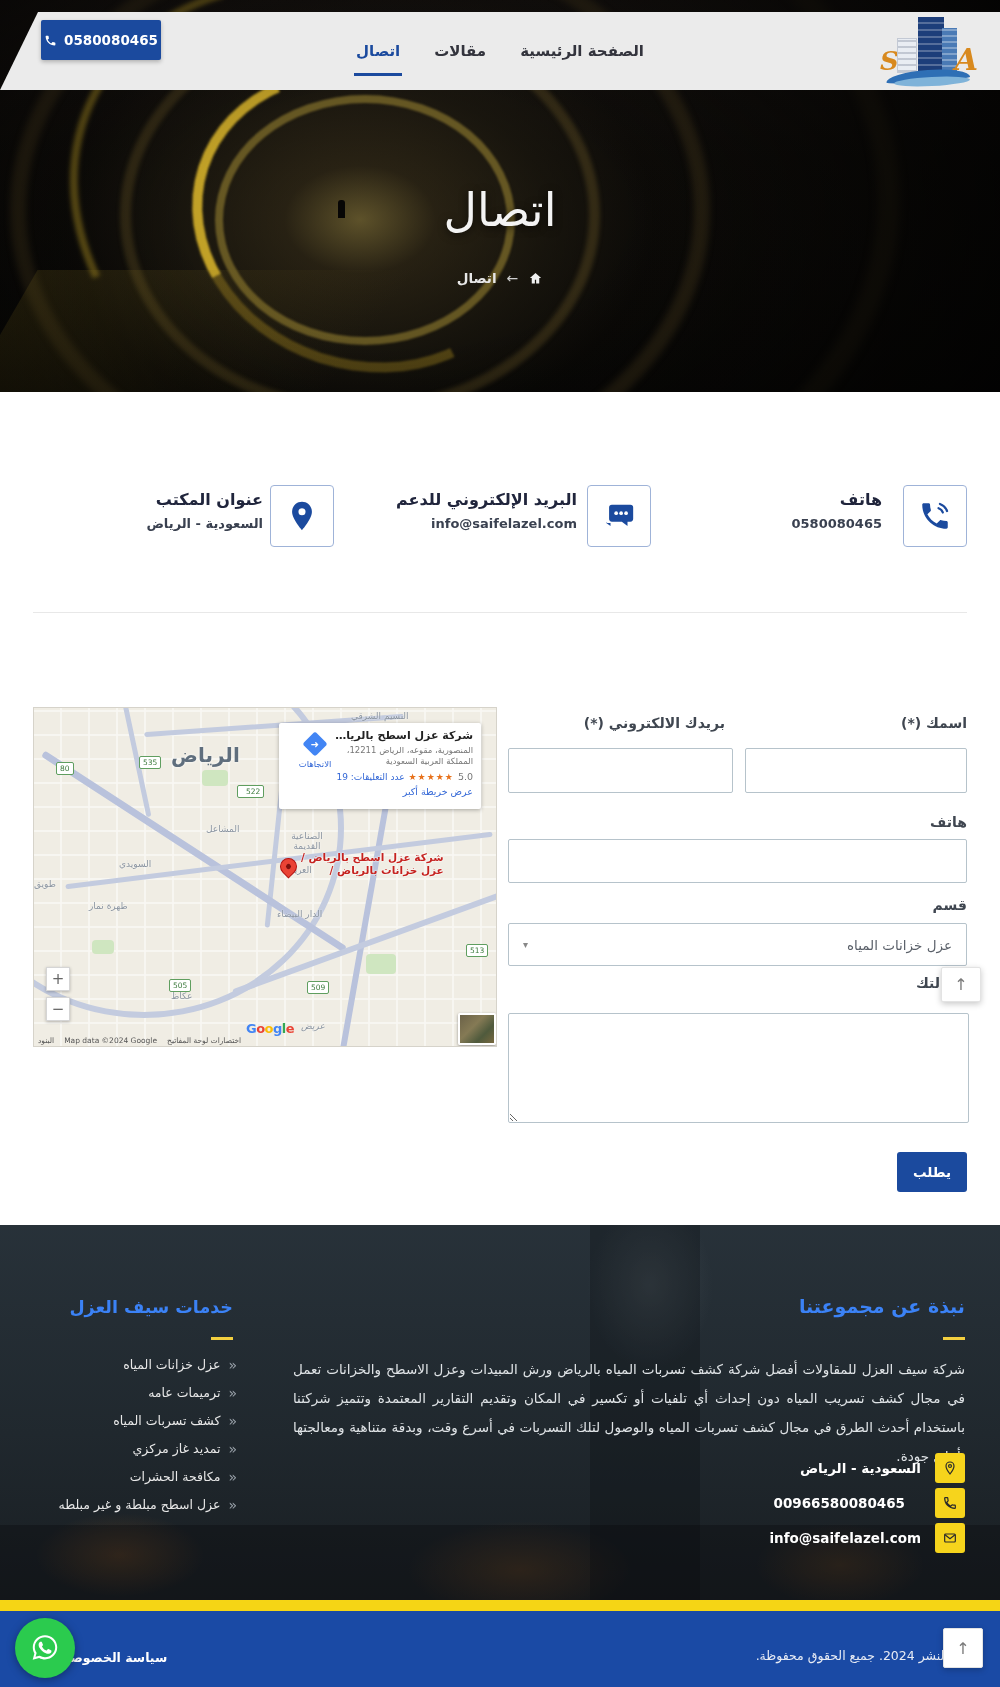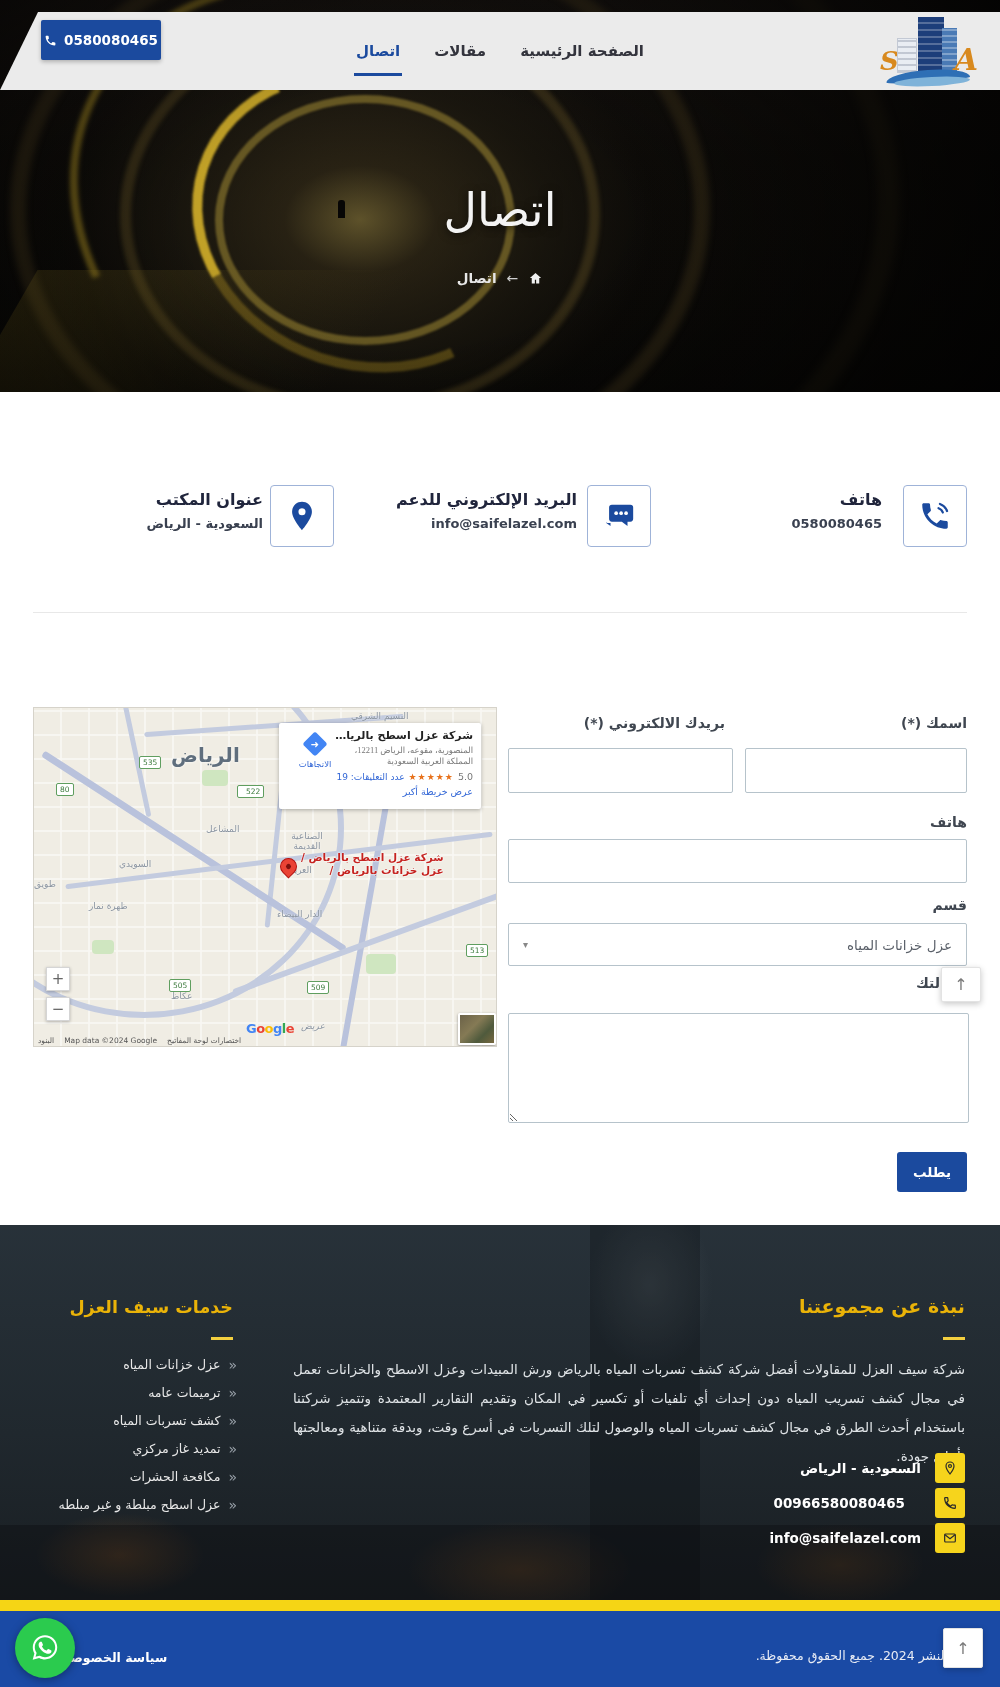--- a/index.html
+++ b/index.html
@@ -84,21 +84,21 @@
   .road { position:absolute; background:#c3cbdf; border-radius:3px; }
   .park { position:absolute; background:#cfe6c0; border-radius:4px; }
   .map-label { position:absolute; color:#8a94a0; font-size:9px; direction:rtl; text-shadow:0 0 2px #fff; }
   .map-city { position:absolute; color:#5f6e7d; font-size:20px; font-weight:600; direction:rtl; text-shadow:0 0 3px #fff; }
   .badge { position:absolute; background:#fff; border:1px solid #5f9e5f; color:#3c7a3c; font-size:7.5px;
     padding:0 3px; border-radius:2px; line-height:11px; }
   .map-card { position:absolute; left:245px; top:15px; width:202px; height:86px; background:#fff;
     border-radius:2px; box-shadow:0 1px 4px rgba(0,0,0,.3); direction:rtl; padding:6px 8px 4px 8px; }
   .map-card-title { font-size:11px; font-weight:600; color:#222; white-space:nowrap; overflow:hidden;
     text-overflow:ellipsis; width:138px; }
-  .map-card-addr { font-size:8.5px; color:#777; line-height:11px; margin-top:3px; width:136px;font-family:Liberation Serif, serif; }
+  .map-card-addr { font-size:8.5px; color:#777; line-height:11px; margin-top:3px; width:136px; }
   .map-rating-row { display:flex; align-items:center; gap:4px; margin-top:4px; direction:rtl; }
   .map-rating { font-size:9.5px; color:#777; }
   .map-stars { font-size:9px; color:#e7711b; letter-spacing:1px; }
   .map-reviews { font-size:9px; color:#3367d6; cursor:pointer; }
   .map-larger { font-size:9.5px; color:#3367d6; margin-top:4px; cursor:pointer; }
   .map-directions { position:absolute; left:10px; top:12px; width:52px; text-align:center; cursor:pointer; }
   .dir-icon { width:18px; height:18px; margin:0 auto; background:#4285F4; transform:rotate(45deg);
     border-radius:3px; display:flex; align-items:center; justify-content:center; }
   .dir-icon span { transform:rotate(-45deg); color:#fff; font-size:10px; }
   .dir-label { font-size:8.5px; color:#3367d6; margin-top:6px; }
@@ -139,21 +139,21 @@
   .footer { position:absolute; left:0; top:1225px; width:1000px; height:375px; background:#232b31; overflow:hidden; }
   .footer-bg { position:absolute; inset:0;
     background:
       radial-gradient(90px 120px at 650px 60px, rgba(120,130,135,.25), transparent 70%),
       radial-gradient(120px 60px at 120px 330px, rgba(214,120,30,.22), transparent 70%),
       radial-gradient(160px 70px at 520px 345px, rgba(214,120,30,.2), transparent 70%),
       radial-gradient(120px 60px at 840px 340px, rgba(200,110,25,.18), transparent 70%),
       linear-gradient(180deg, rgba(40,50,58,.9) 0%, rgba(32,40,46,.95) 55%, rgba(25,30,34,1) 100%); }
   .silhouette1 { position:absolute; left:590px; top:0; width:110px; height:375px; background:rgba(10,14,17,.3); }
   .silhouette2 { position:absolute; left:0; top:300px; width:1000px; height:75px; background:rgba(8,10,12,.35); }
-  .f-heading { position:absolute; direction:rtl; color:#eab308; font-weight:700; }
+  .f-heading { position:absolute; direction:rtl; color:#3b82f6; font-weight:700; }
   .f-dash { position:absolute; width:22px; height:3px; background:#f3cf3f; }
   .about-text { position:absolute; right:35px; top:130px; width:672px; direction:rtl; text-align:justify;
     color:#dfe3e6; font-size:13.5px; line-height:29px; font-weight:500; }
   .f-contact-row { position:absolute; right:35px; display:flex; direction:rtl; align-items:center; gap:14px; }
   .f-contact-icon { width:30px; height:30px; background:#f6d41c; border-radius:3px; display:flex;
     align-items:center; justify-content:center; }
   .f-contact-icon svg { width:16px; height:16px; fill:none; stroke:#2b2b2b; stroke-width:1.8; }
   .f-contact-text { color:#fff; font-size:13.5px; font-weight:700; }
   .service-row { position:absolute; right:763px; display:flex; direction:rtl; align-items:center; gap:8px; cursor:pointer; }
   .service-chevrons { color:#98a0a8; font-size:14px; line-height:1; }
@@ -281,21 +281,21 @@
     <div class="map-label" style="left:85px; top:151px;">السويدي</div>
     <div class="map-label" style="left:250px; top:157px;">العريجة</div>
     <div class="map-label" style="left:219px; top:201px;margin-left:24px;">الدار البيضاء</div>
     <div class="map-label" style="left:0px; top:171px;">طويق</div>
     <div class="map-label" style="left:55px; top:193px;text-align:center;">ظهرة نمار</div>
     <div class="map-label" style="left:137px; top:283px;">عكاظ</div>
     <div class="map-label" style="left:267px; top:313px;font-style:italic;">عريض</div>
     <div class="map-label" style="left:317px; top:3px;">النسيم الشرقي</div>
 
     <div class="badge" style="left:105px; top:48px;">535</div>
-    <div class="badge" style="left:22px; top:75px;">80</div>
+    <div class="badge" style="left:22px; top:54px;">80</div>
     <div class="badge" style="left:203px; top:77px;padding-left:8px;">522</div>
     <div class="badge" style="left:135px; top:271px;">505</div>
     <div class="badge" style="left:273px; top:273px;">509</div>
     <div class="badge" style="left:432px; top:236px;">513</div>
 
     <div class="pin"></div>
     <div class="pin-label">
       <div>شركة عزل اسطح بالرياض /</div>
       <div>عزل خزانات بالرياض /</div>
     </div>

